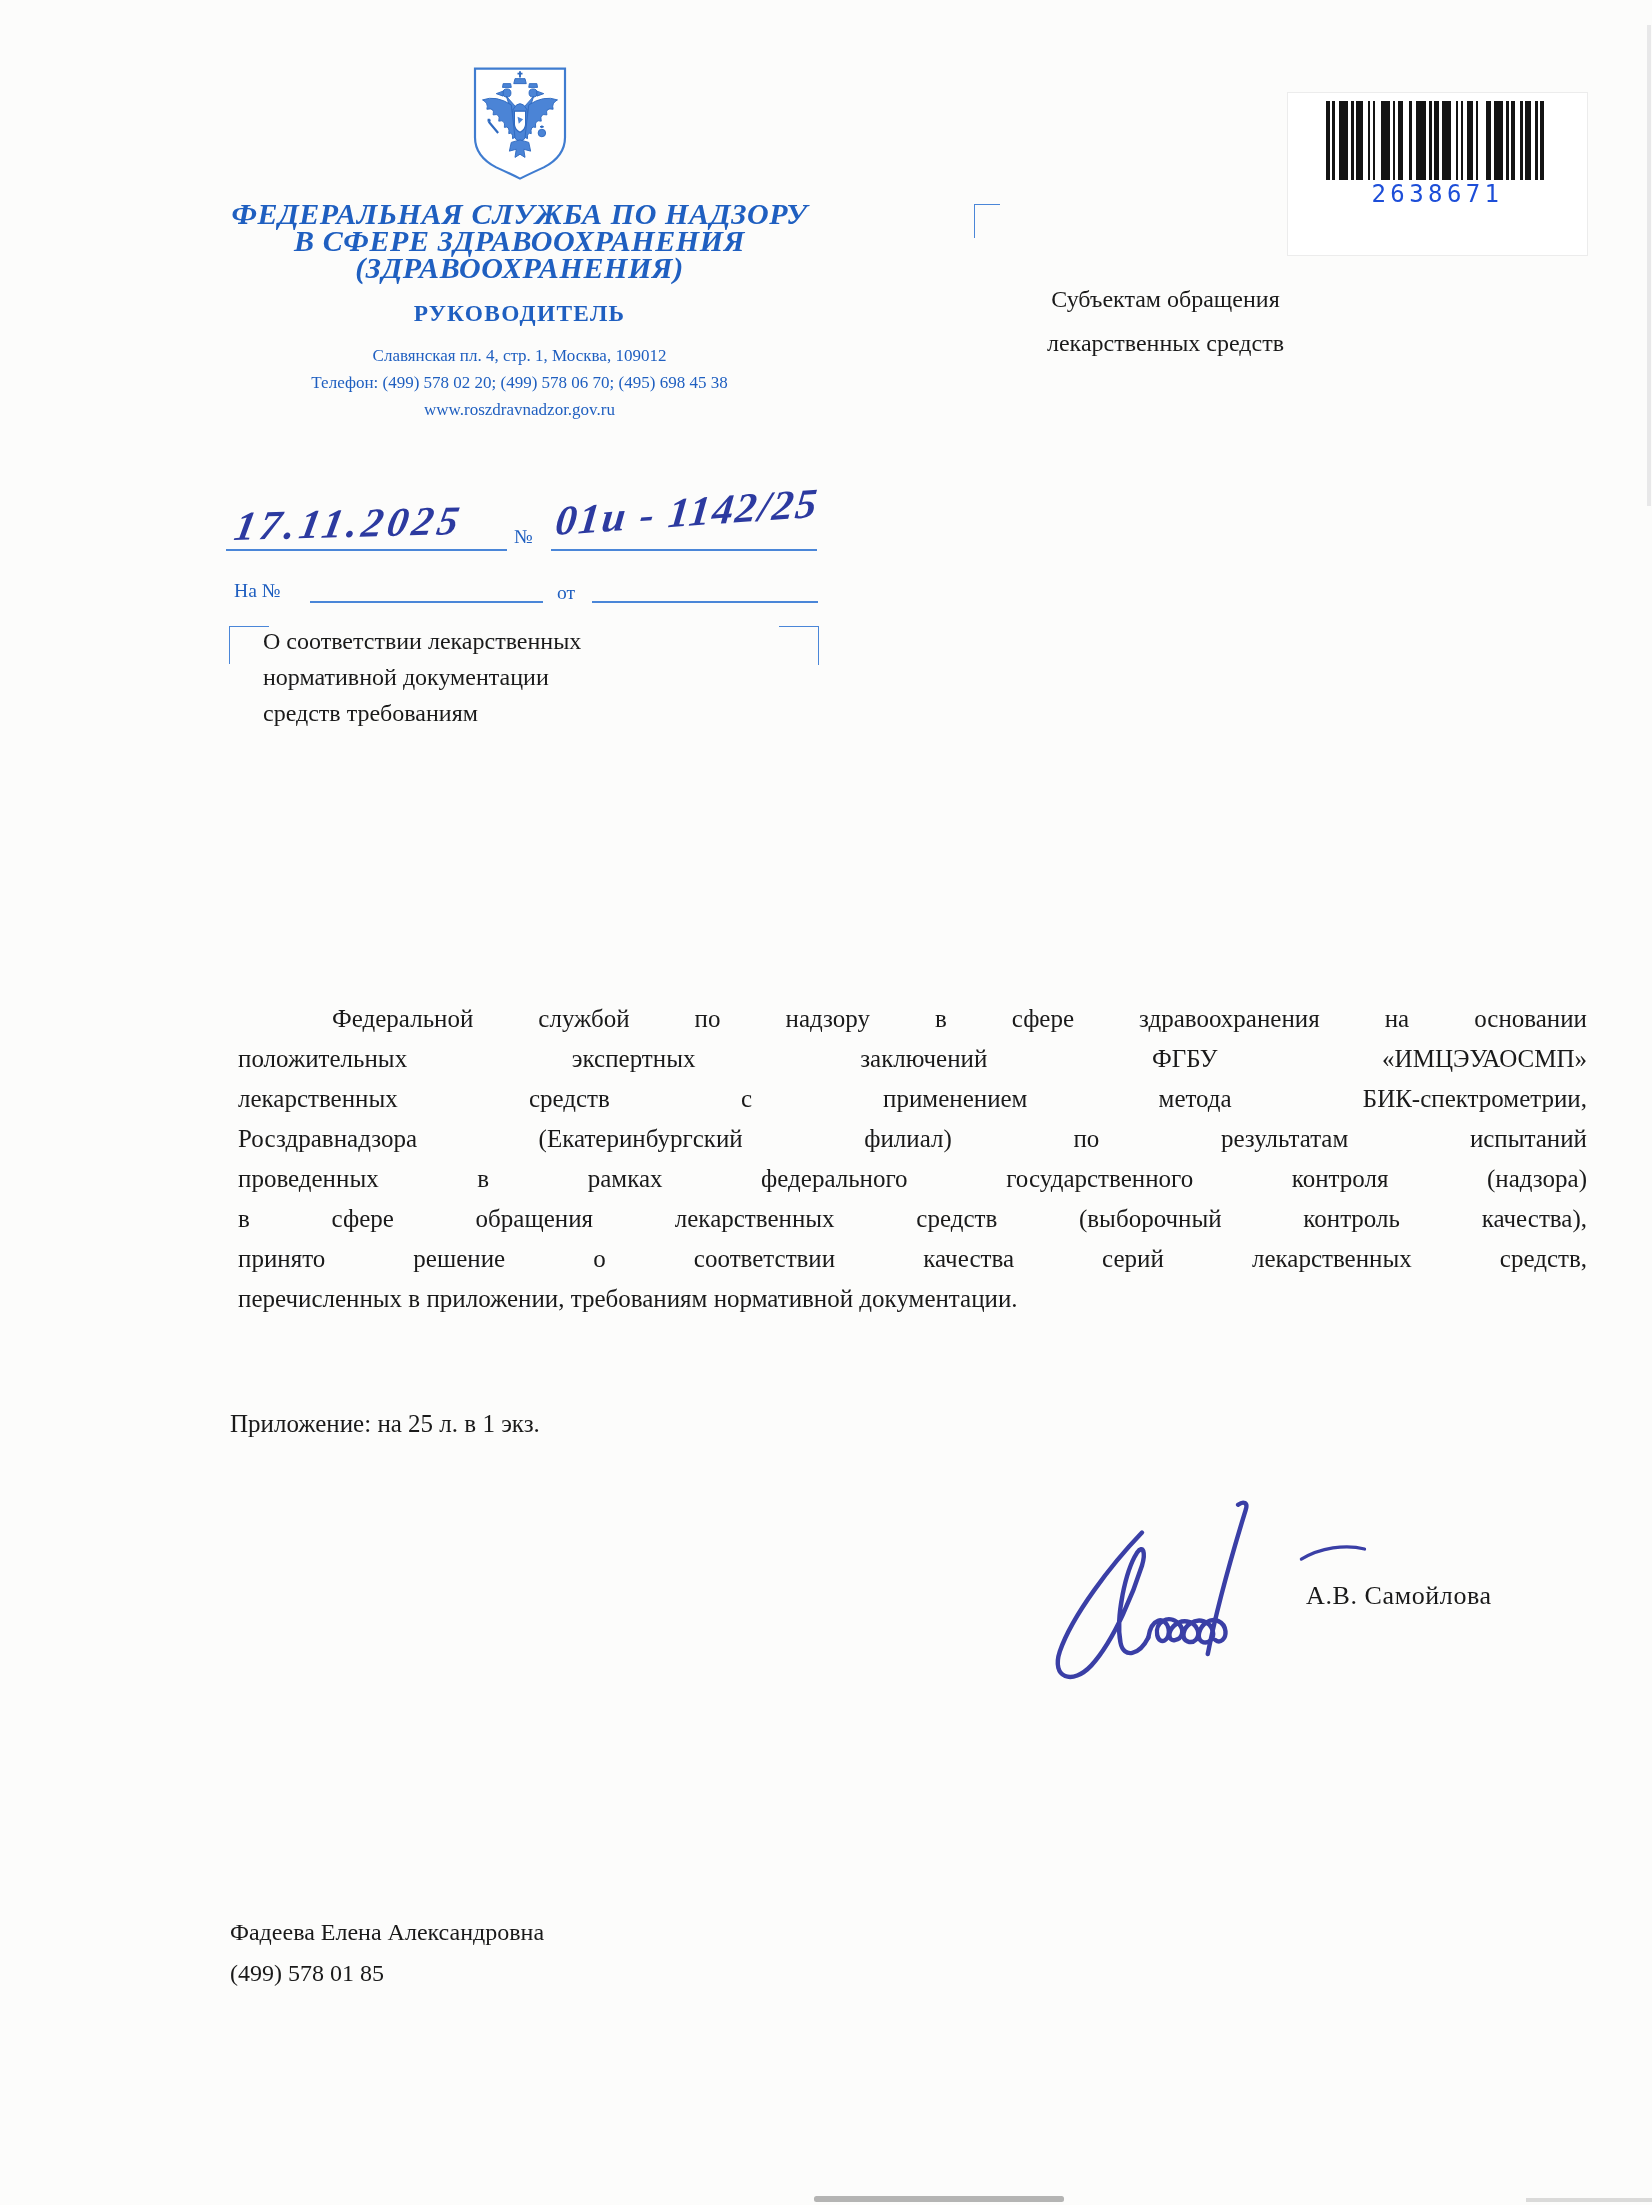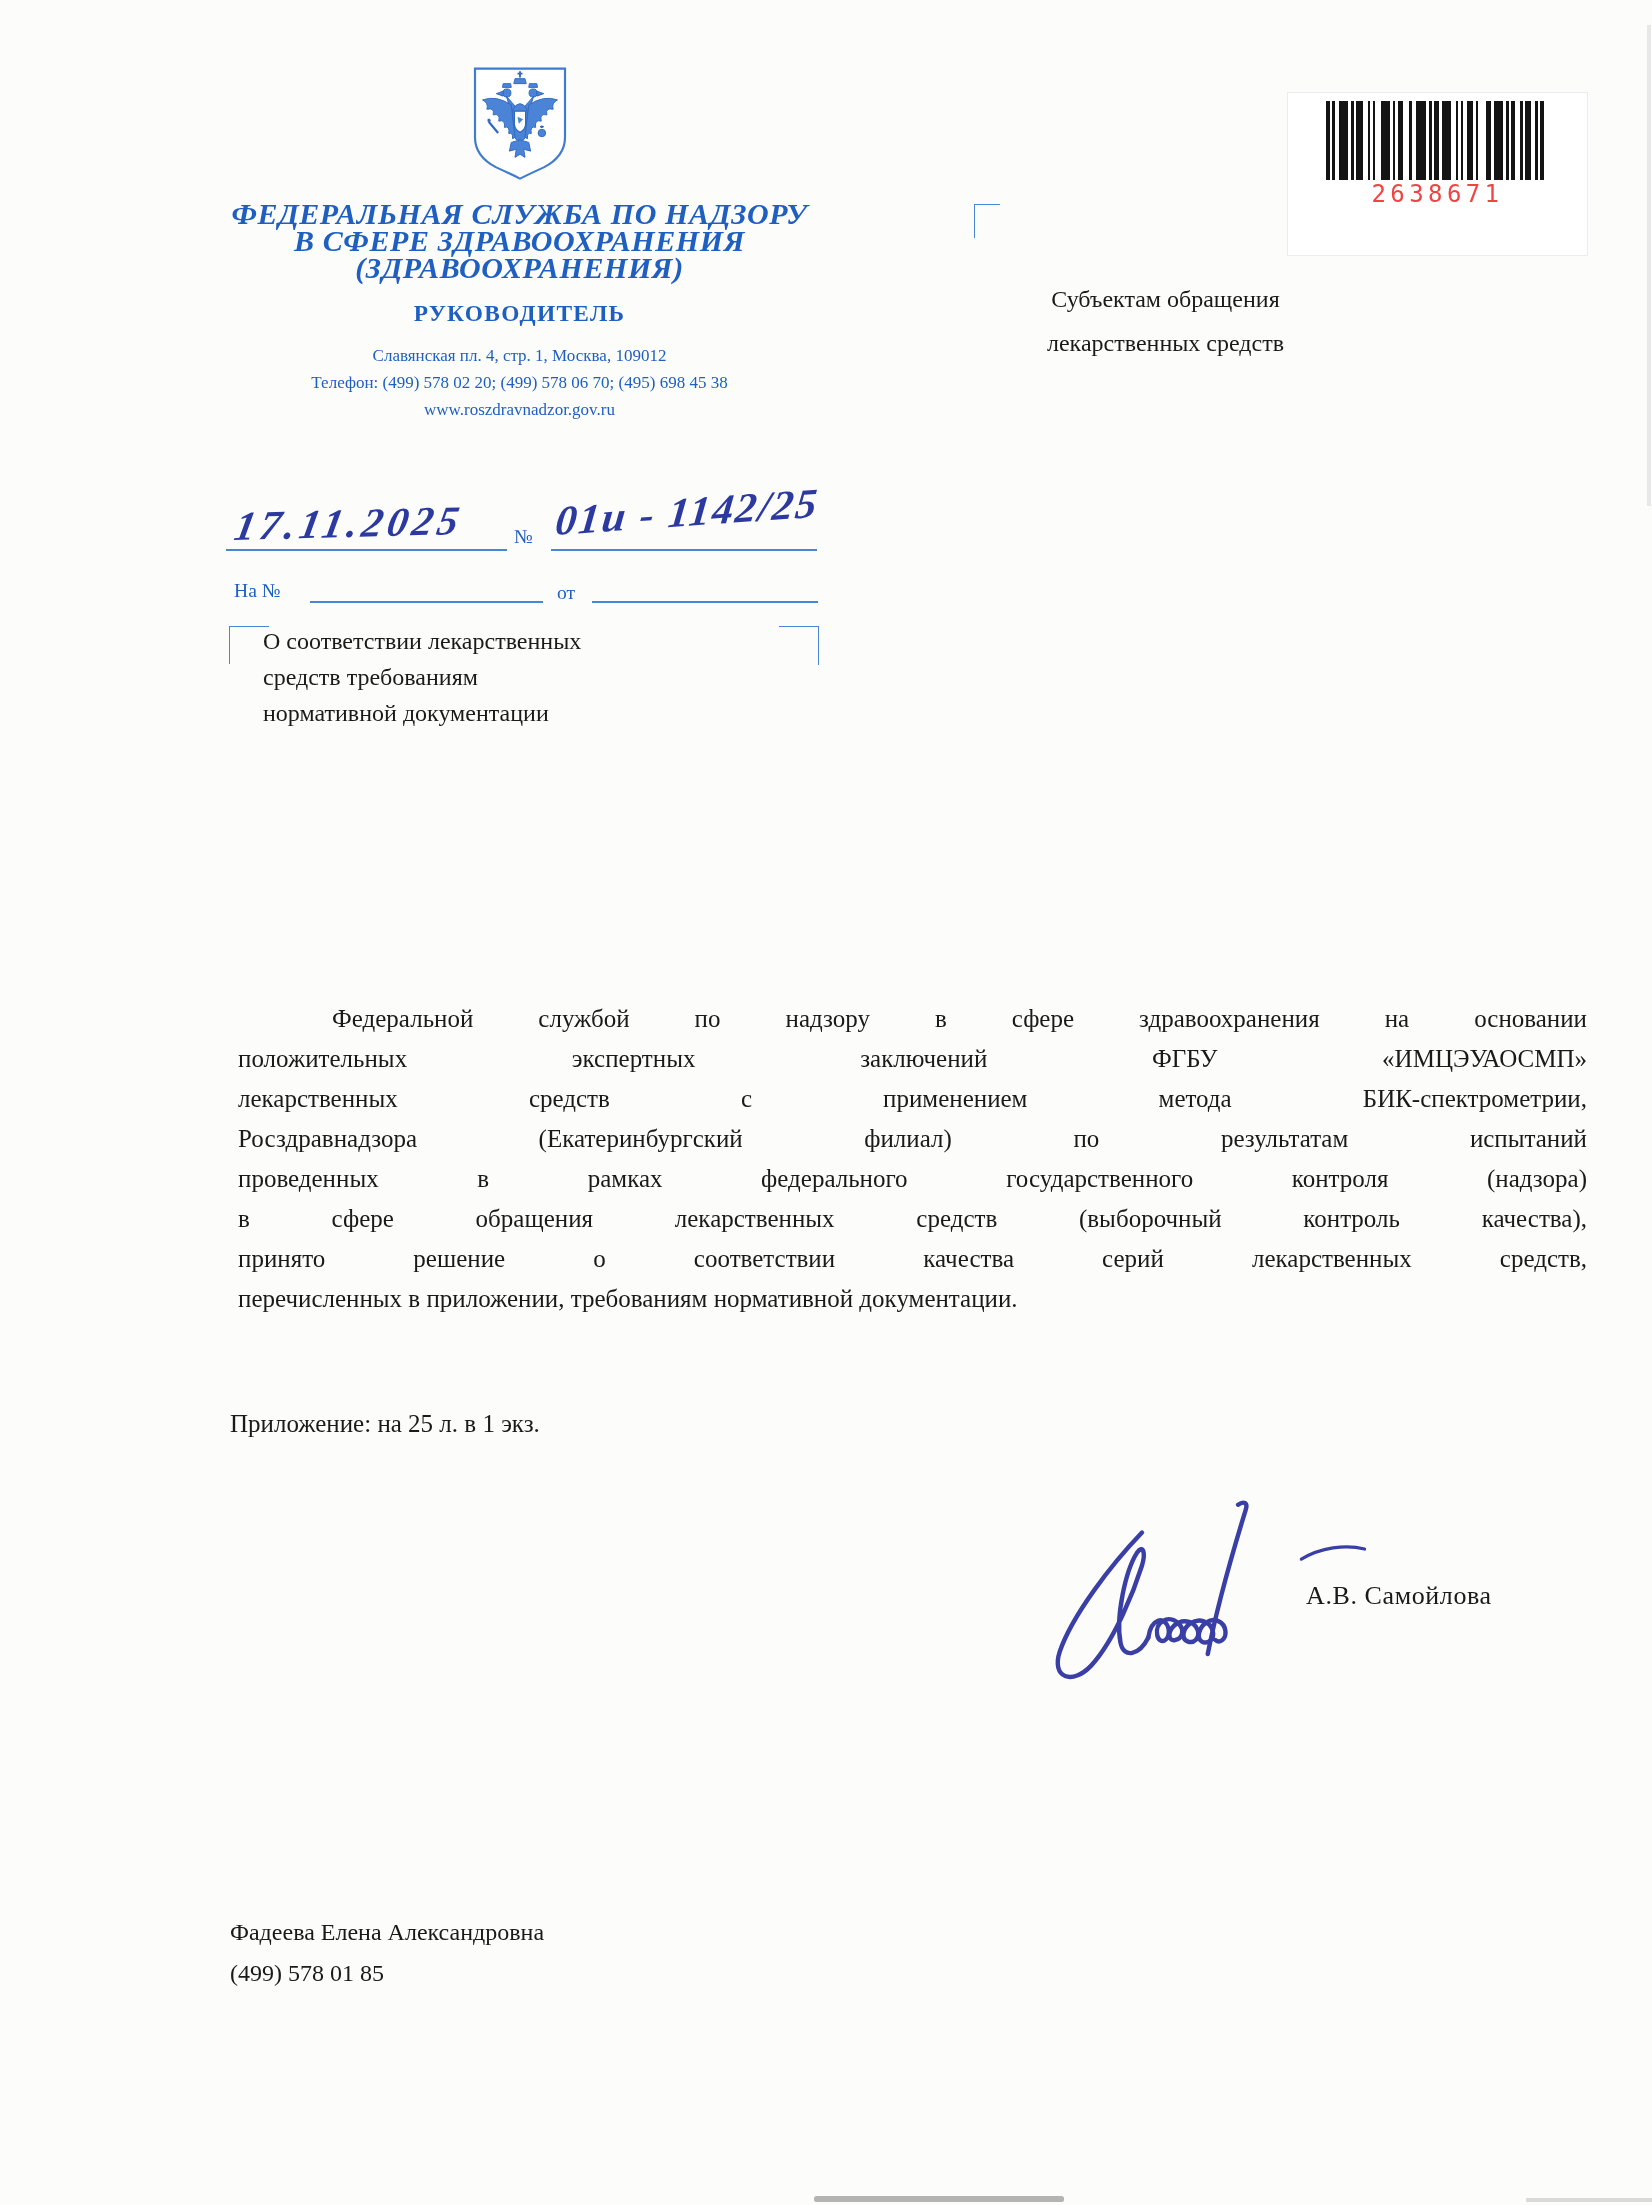--- a/index.html
+++ b/index.html
@@ -39,21 +39,21 @@
   .rule{height:1.9px;background:var(--lineblue);}
   .form-label{color:var(--blue);font-size:19.6px;white-space:nowrap;}
 
   
   .bc-label{left:1287px;top:92px;width:299px;height:162px;background:#ffffff;border:1.3px solid #ececec;}
   .bc-bars{position:absolute;left:38px;top:7.6px;height:79px;display:flex;align-items:stretch;}
   .bc-bars .bar{background:#141414;}
   .bc-bars .gap{background:transparent;}
   .bc-num{position:absolute;left:0;top:87px;width:100%;text-align:center;
           font-family:"DejaVu Sans Mono","Liberation Mono",monospace;
-          font-size:24px;letter-spacing:4.4px;color:#ef4444;}
+          font-size:24px;letter-spacing:4.4px;color:#1d4ed8;}
 
   
   .recipient{left:963px;top:277px;width:405px;text-align:center;font-size:24px;line-height:44px;color:var(--text);}
 
   
   .crn{border:0 solid var(--lineblue);}
   .crn-tl{border-top-width:1.9px;border-left-width:1.9px;}
   .crn-tr{border-top-width:1.9px;border-right-width:1.9px;}
 
   
@@ -198,22 +198,22 @@
 
   <div class="abs form-label" style="left:234px;top:580px;">На №</div>
   <div class="abs rule" style="left:310px;top:601px;width:233px;"></div>
   <div class="abs form-label" style="left:557px;top:582px;">от</div>
   <div class="abs rule" style="left:592px;top:601px;width:226px;"></div>
 
   <div class="abs crn crn-tl" style="left:229px;top:626px;width:39px;height:37px;"></div>
   <div class="abs crn crn-tr" style="left:779px;top:626px;width:39px;height:38px;"></div>
   <div class="abs subject">
     <div>О соответствии лекарственных</div>
+    <div>нормативной документации</div>
     <div>средств требованиям</div>
-    <div>нормативной документации</div>
   </div>
 
   <div class="abs bodytxt">
     <div class="bodyline first">Федеральной службой по надзору в сфере здравоохранения на основании</div>
     <div class="bodyline">положительных экспертных заключений ФГБУ «ИМЦЭУАОСМП»</div>
     <div class="bodyline">лекарственных средств с применением метода БИК-спектрометрии,</div>
     <div class="bodyline">Росздравнадзора (Екатеринбургский филиал) по результатам испытаний</div>
     <div class="bodyline">проведенных в рамках федерального государственного контроля (надзора)</div>
     <div class="bodyline">в сфере обращения лекарственных средств (выборочный контроль качества),</div>
     <div class="bodyline">принято решение о соответствии качества серий лекарственных средств,</div>

